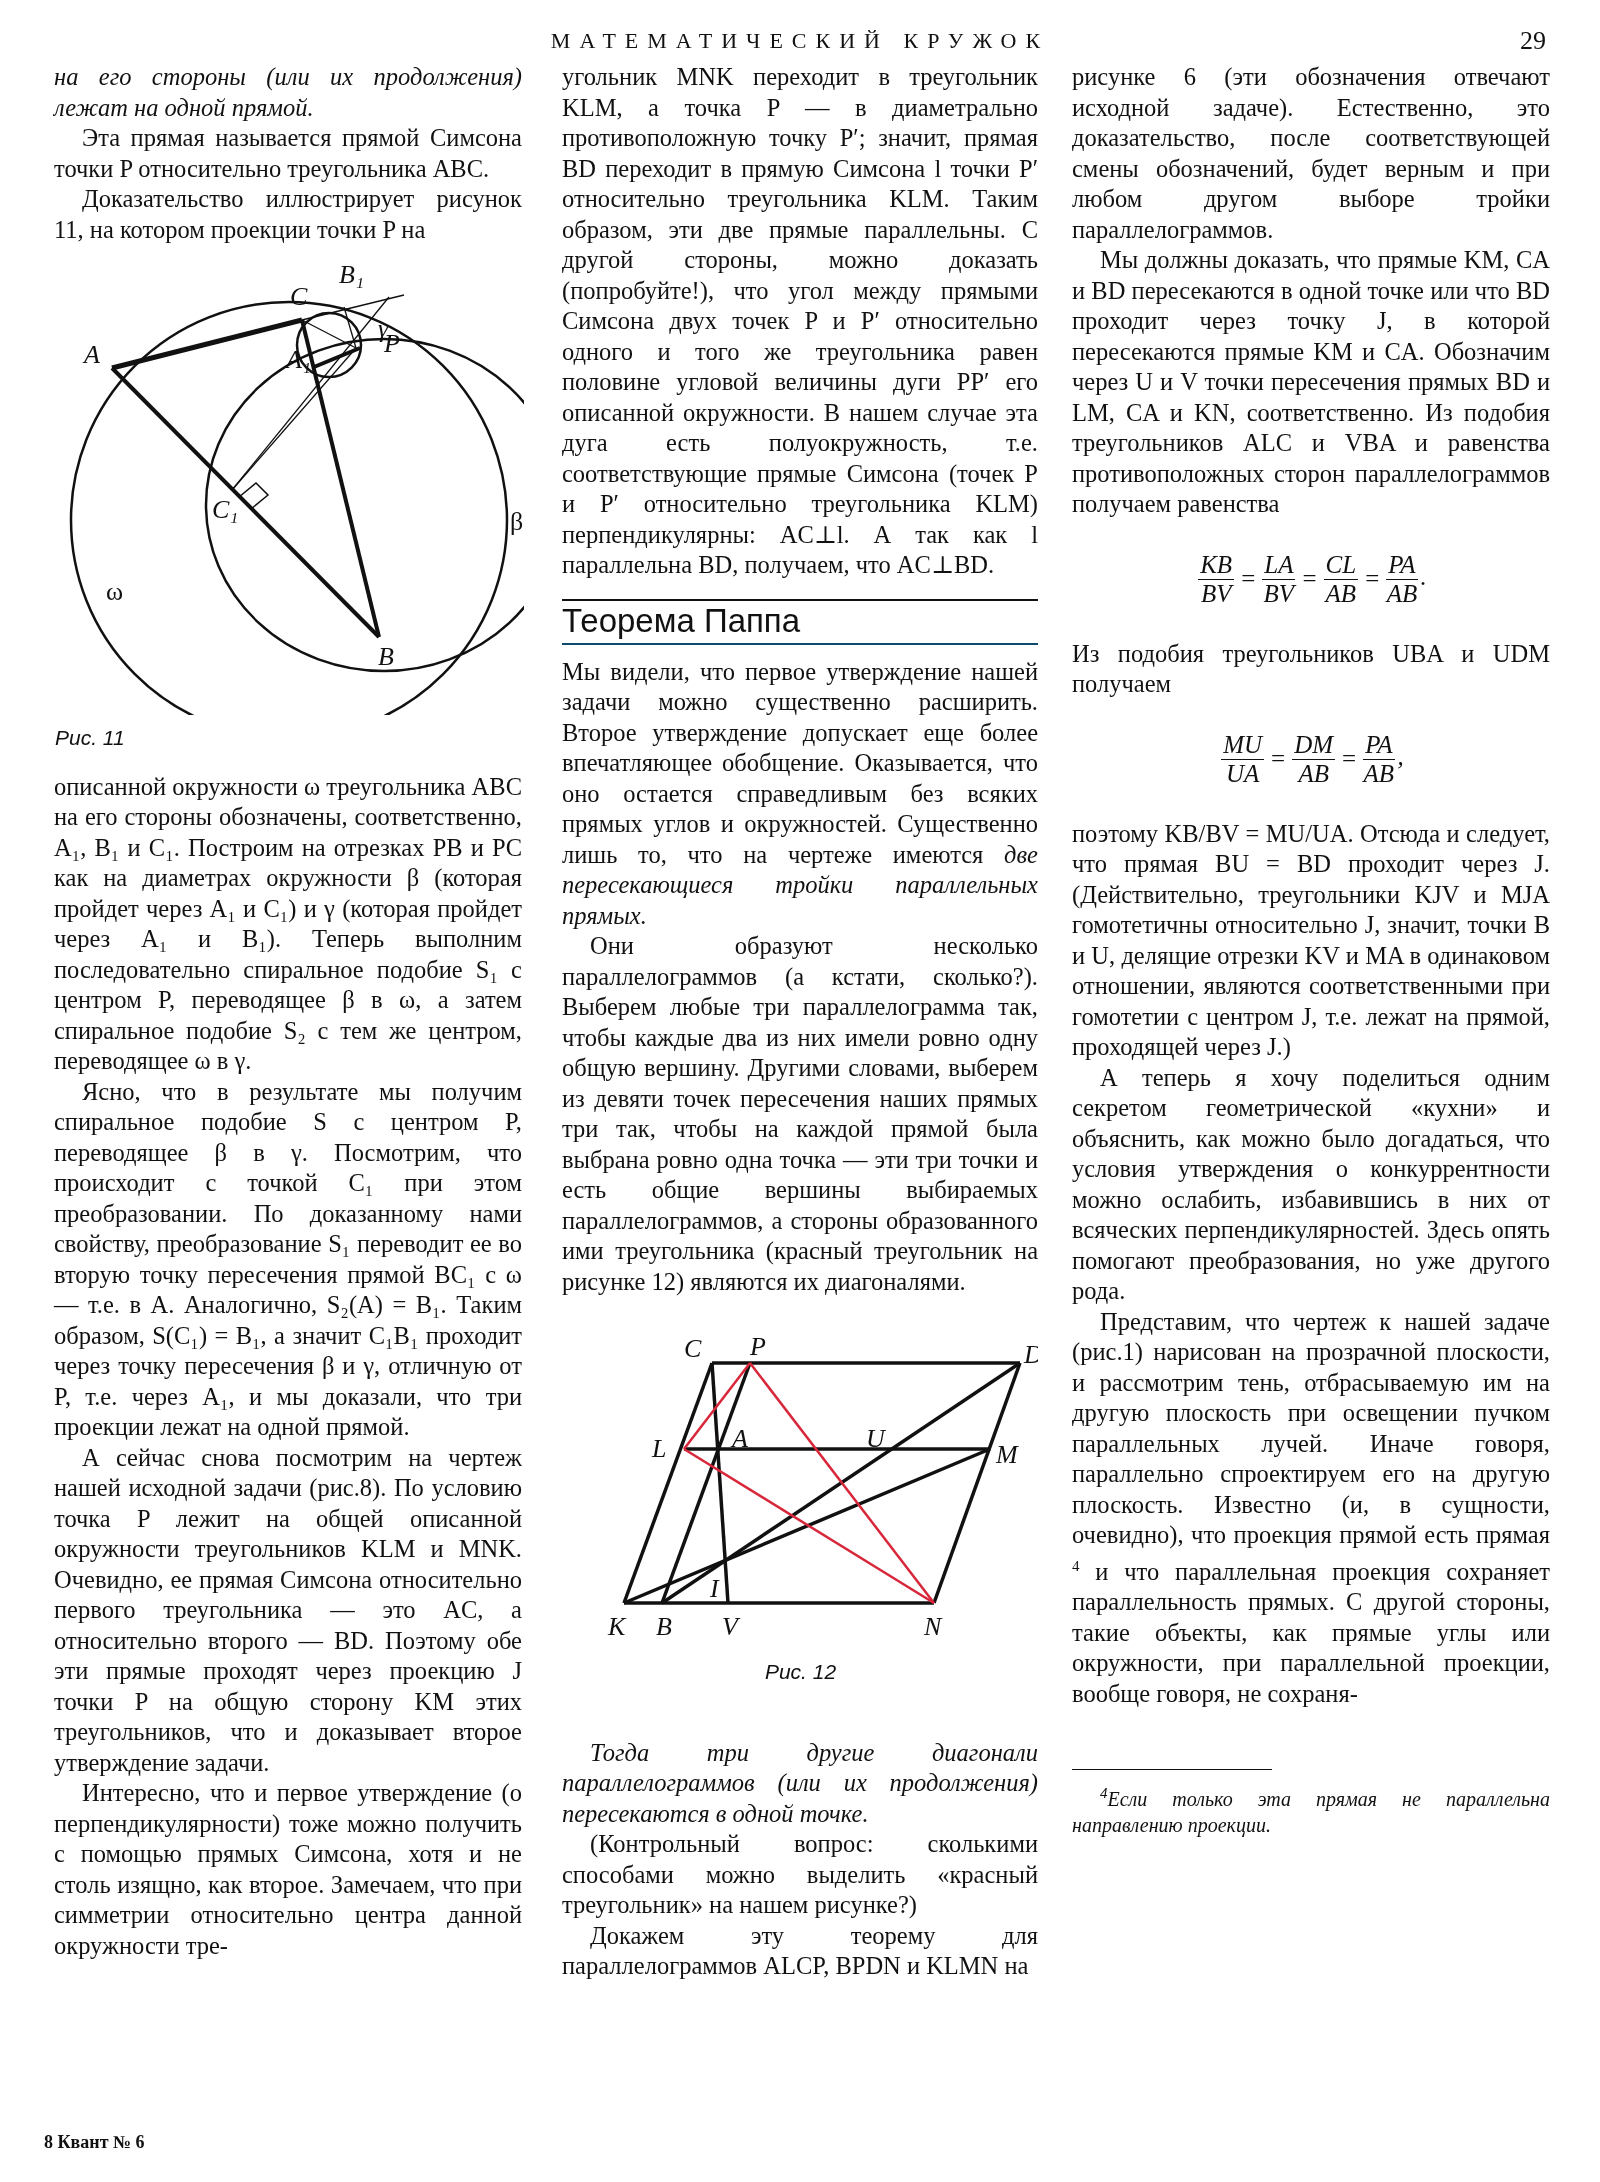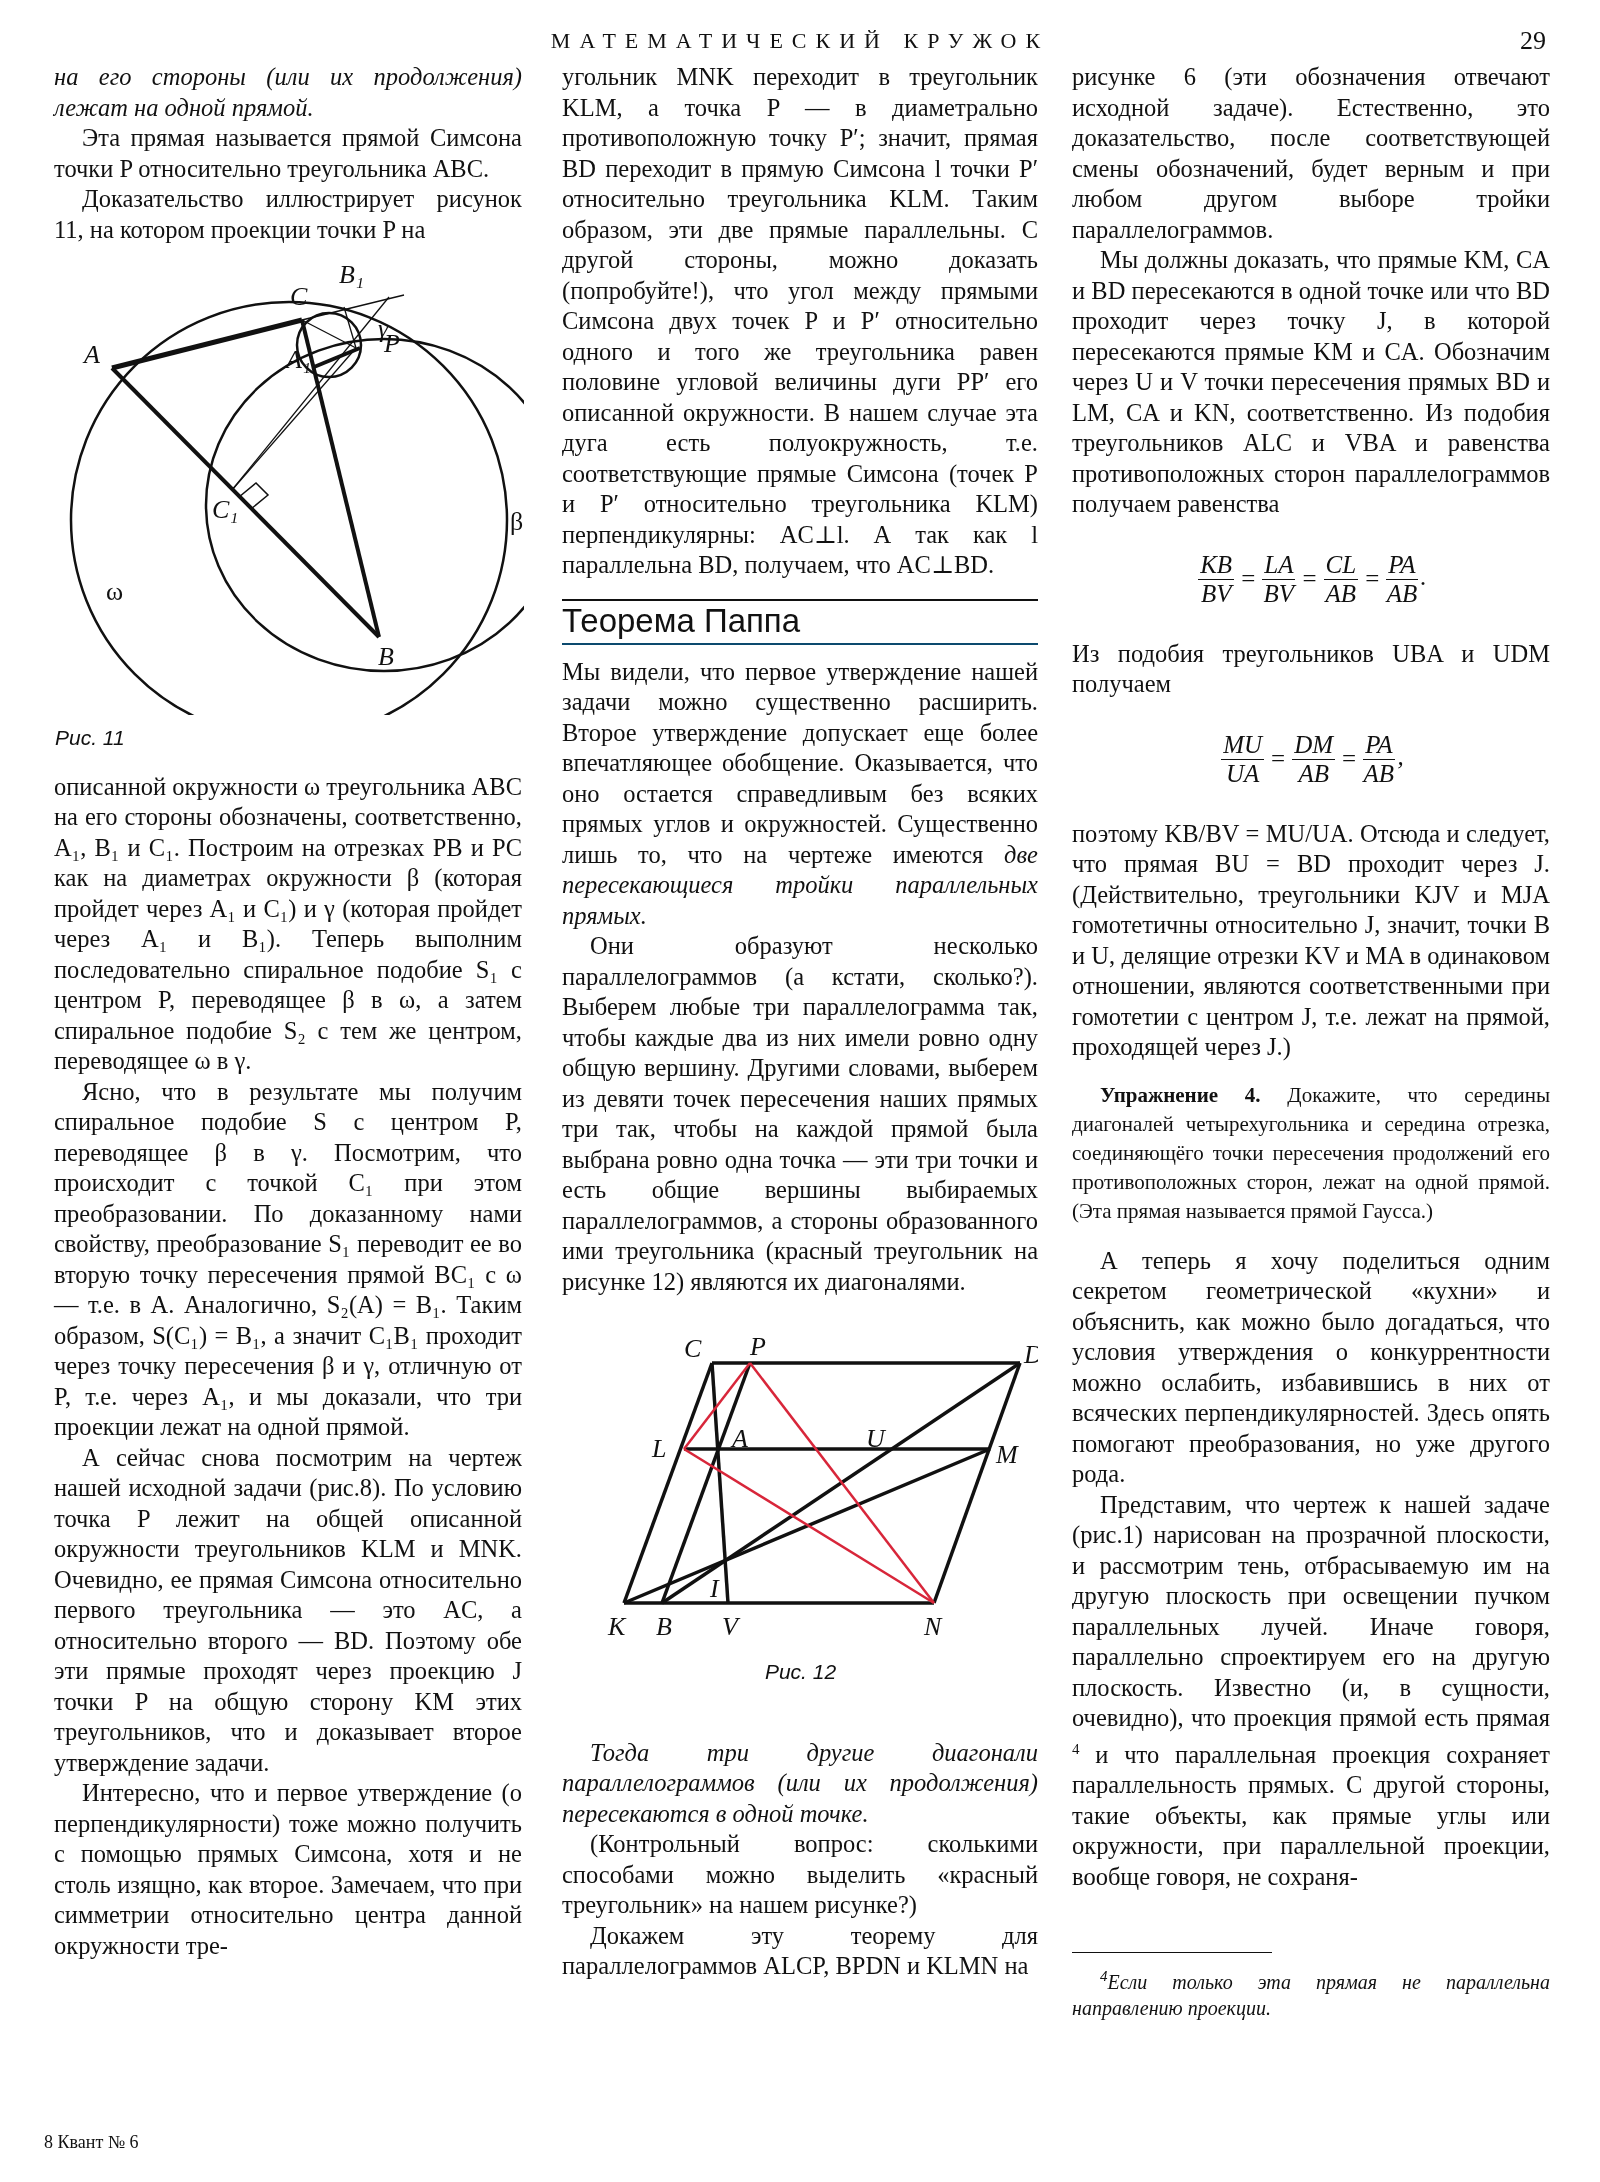--- a/index.html
+++ b/index.html
@@ -22,21 +22,21 @@
          border-top:2px solid #111; border-bottom:2px solid #0c4a6e; margin:18px 0 12px 0; padding:0 0 2px 0; text-align:left; }
   .exercise { font-size:21px; line-height:29px; margin:18px 0 20px 0; }
   .exercise b { font-weight:bold; }
   .formula { text-align:center; margin:14px 0 14px 0; font-style:italic; font-size:25px; }
   .frac { display:inline-block; vertical-align:middle; text-align:center; margin:17px 3px; }
   .frac span { display:block; line-height:28px; }
   .frac .num { border-bottom:1.5px solid #111; padding:0 2px; }
   .eq { display:inline-block; vertical-align:middle; margin:0 4px; font-style:normal; }
   .footnote-rule { width:200px; border-top:1.5px solid #111; margin:60px 0 10px 0; }
   .footnote { font-style:italic; font-size:20px; line-height:26px; text-indent:28px; }
-  .footer { position:absolute; left:44px; top:2132px; font-size:18px; font-weight:normal; }
+  .footer { position:absolute; left:44px; top:2132px; font-size:18px; font-weight:bold; }
   sup { font-size:15px; }
 </style>
 </head>
 <body>
 
 <div class="running-head">МАТЕМАТИЧЕСКИЙ КРУЖОК</div>
 <div class="page-num">29</div>
 
 <div class="col col1">
   <p class="it">на его стороны (или их продолжения) лежат на одной прямой.</p>
@@ -138,21 +138,20 @@
   </div>
 
   <p>Из подобия треугольников UBA и UDM получаем</p>
 
   <div class="formula">
     <span class="frac"><span class="num">MU</span><span>UA</span></span><span class="eq">=</span><span class="frac"><span class="num">DM</span><span>AB</span></span><span class="eq">=</span><span class="frac"><span class="num">PA</span><span>AB</span></span><span>,</span>
   </div>
 
   <p>поэтому KB/BV = MU/UA. Отсюда и следует, что прямая BU = BD проходит через J. (Действительно, треугольники KJV и MJA гомотетичны относительно J, значит, точки B и U, делящие отрезки KV и MA в одинаковом отношении, являются соответственными при гомотетии с центром J, т.е. лежат на прямой, проходящей через J.)</p>
 
-  <p class="exercise ind"><b>Упражнение 4.</b><span> Докажите, что середины диагоналей четырехугольника и середина отрезка, соединяющёго точки пересечения продолжений его противоположных сторон, лежат на одной прямой. (Эта прямая называется прямой Гаусса.)</span></p>
 
   <p class="ind">А теперь я хочу поделиться одним секретом геометрической «кухни» и объяснить, как можно было догадаться, что условия утверждения о конкуррентности можно ослабить, избавившись в них от всяческих перпендикулярностей. Здесь опять помогают преобразования, но уже другого рода.</p>
   <p class="ind"><span>Представим, что чертеж к нашей задаче (рис.1) нарисован на прозрачной плоскости, и рассмотрим тень, отбрасываемую им на другую плоскость при освещении пучком параллельных лучей. Иначе говоря, параллельно спроектируем его на другую плоскость. Известно (и, в сущности, очевидно), что проекция прямой есть прямая </span><sup>4</sup><span> и что параллельная проекция сохраняет параллельность прямых. С другой стороны, такие объекты, как прямые углы или окружности, при параллельной проекции, вообще говоря, не сохраня-</span></p>
 
   <div class="footnote-rule"></div>
   <p class="footnote"><sup>4</sup><span>Если только эта прямая не параллельна направлению проекции.</span></p>
 </div>
 
 <div class="footer">8 Квант № 6</div>
 

